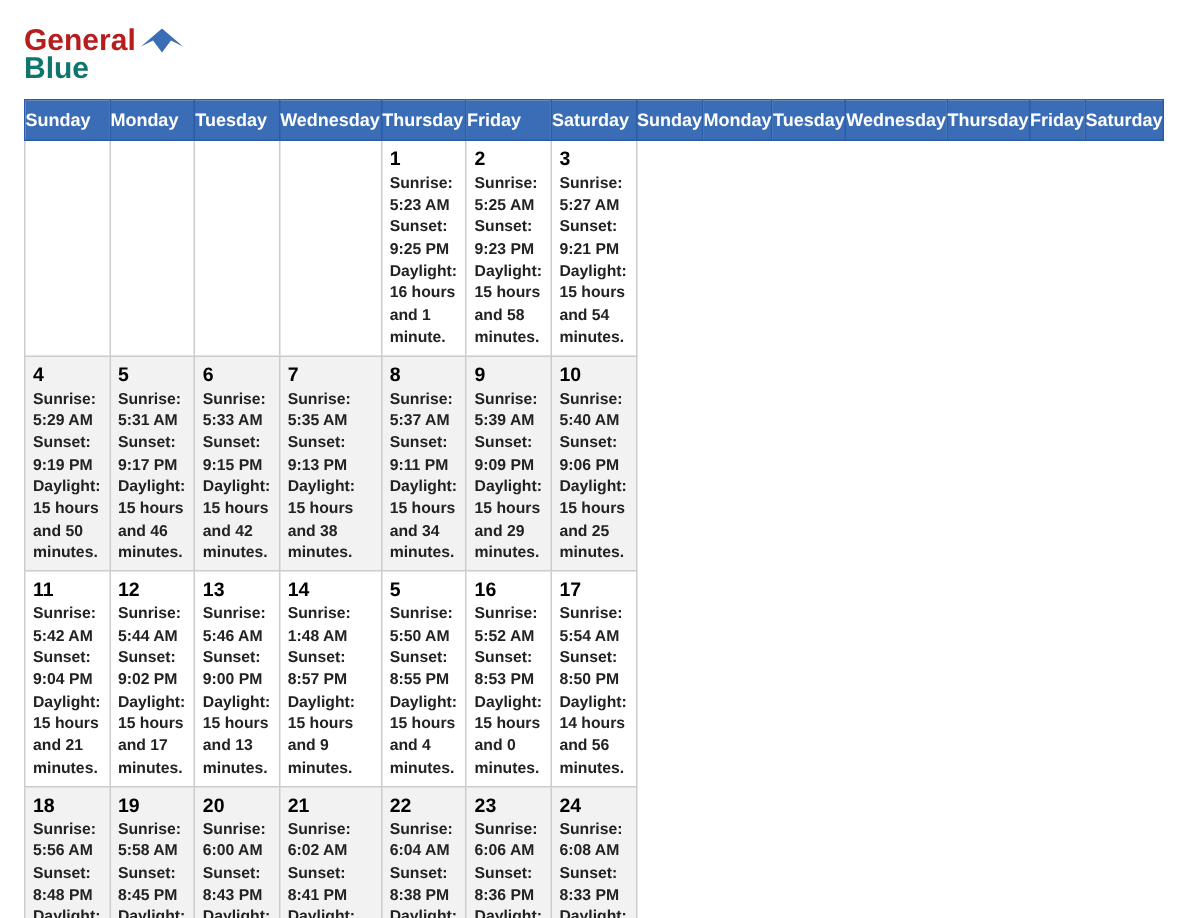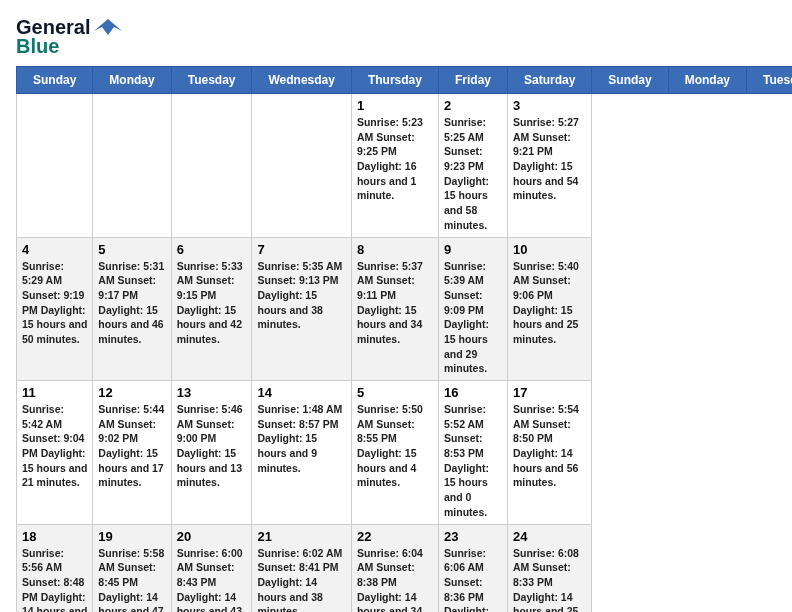--- a/index.html
+++ b/index.html
@@ -42,21 +42,21 @@
     table {
       width: 100%;
       border-collapse: collapse;
       font-size: 11px;
     }
     thead tr {
       background-color: #3a6db5;
       color: #fff;
     }
     thead th {
-      padding: 6px 16px;
+      padding: 6px 0;
       text-align: left;
       font-size: 12px;
       font-weight: bold;
       border: 1px solid #2a5da5;
     }
     tbody tr {
       vertical-align: top;
     }
     tbody tr:nth-child(odd) {
       background-color: #fff;
@@ -87,21 +87,21 @@
     .empty-cell {
       background: #fff;
     }
   </style>
 </head>
 <body>
 
 <div class="header">
   <div class="logo">
     <div class="logo-row">
-      <span style="font-size:20px;font-weight:bold;color:#0f172a;">General</span>
+      <span style="font-size:20px;font-weight:bold;color:#b91c1c;">General</span>
       <svg width="28" height="22" viewBox="0 0 28 22" style="margin-left:2px;">
         <polygon points="14,2 28,14 20,10 14,18 8,10 0,14" fill="#3a6db5"></polygon>
       </svg>
     </div>
     <span style="font-size:20px;font-weight:bold;color:#0f766e;margin-top:-4px;">Blue</span>
   </div>
   <div class="title-block">
     <div class="month-year"></div>
     <div class="location"></div>
   </div>

